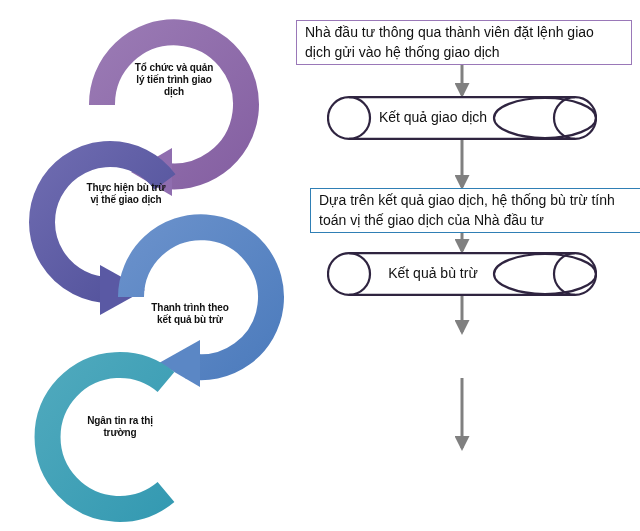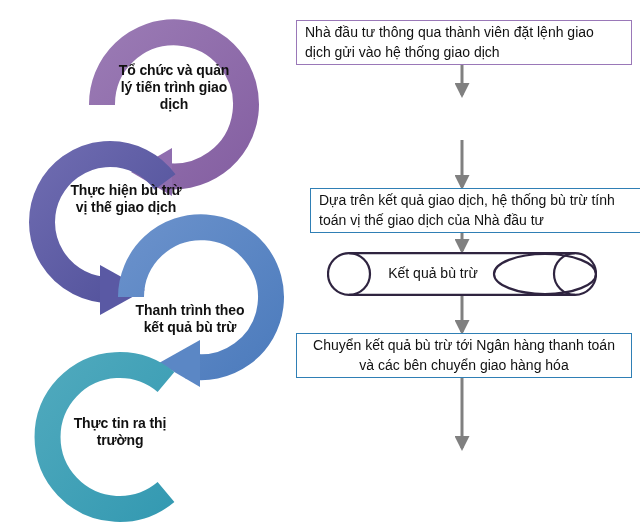--- a/index.html
+++ b/index.html
@@ -34,21 +34,21 @@
     position: absolute;
     left: 0;
     top: 0;
     width: 290px;
     height: 531px;
   }
   .ring-label {
     position: absolute;
     text-align: center;
     font-weight: bold;
-    font-size: 14px;
+    font-size: 10px;
     line-height: 1.22;
     color: #111111;
     letter-spacing: -0.1px;
     white-space: pre-line;
   }
   #ring-label-0 { left: 108px; top: 62px;  width: 132px; }
   #ring-label-1 { left: 58px;  top: 182px; width: 136px; }
   #ring-label-2 { left: 122px; top: 302px; width: 136px; }
   #ring-label-3 { left: 52px;  top: 415px; width: 136px; }
 
@@ -180,21 +180,21 @@
       </g>
     </svg>
 
     <div class="ring-label" id="ring-label-0">Tổ chức và quản
 lý tiến trình giao
 dịch</div>
     <div class="ring-label" id="ring-label-1">Thực hiện bù trừ
 vị thế giao dịch</div>
     <div class="ring-label" id="ring-label-2">Thanh trình theo
 kết quả bù trừ</div>
-    <div class="ring-label" id="ring-label-3">Thực tin ra thị
+    <div class="ring-label" id="ring-label-3">Ngân tin ra thị
 trường</div>
   </div>
 
   <div id="flow-panel">
 
     <svg id="flow-arrows" viewBox="0 0 350 531" aria-hidden="true">
       <defs>
         <marker id="arrowGray" viewBox="0 0 10 10" refX="8" refY="5" markerWidth="5" markerHeight="5" orient="auto-start-reverse">
           <path d="M 0 0 L 10 5 L 0 10 z" fill="#808080"></path>
         </marker>
@@ -205,36 +205,44 @@
         <line x1="172" y1="233" x2="172" y2="251"></line>
         <line x1="172" y1="296" x2="172" y2="332"></line>
         <line x1="172" y1="378" x2="172" y2="448"></line>
       </g>
     </svg>
 
     <div class="node rect-node" id="node-order">
       <span class="node-text">Nhà đầu tư thông qua thành viên đặt lệnh giao dịch gửi vào hệ thống giao dịch</span>
     </div>
 
+    <div class="node store-node" id="node-res1">
+      <svg class="store-svg" viewBox="0 0 270 44" preserveAspectRatio="none" aria-hidden="true">
+        <rect x="22" y="1.2" width="226" height="41.6" fill="#ffffff"></rect>
+        <ellipse cx="22" cy="22" rx="21" ry="20.8" fill="#ffffff" stroke="#2f2440" stroke-width="2.2"></ellipse>
+        <ellipse cx="248" cy="22" rx="21" ry="20.8" fill="#ffffff" stroke="#2f2440" stroke-width="2.2"></ellipse>
+        <line x1="22" y1="1.2" x2="248" y2="1.2" stroke="#2f2440" stroke-width="2.2"></line>
+        <line x1="22" y1="42.8" x2="248" y2="42.8" stroke="#2f2440" stroke-width="2.2"></line>
+        <ellipse cx="218" cy="22" rx="51" ry="20" fill="none" stroke="#2f2440" stroke-width="2.2"></ellipse>
+      </svg>
+      <span class="node-text">Kết quả giao dịch</span>
+    </div>
 
     <div class="node rect-node blue" id="node-clear">
       <span class="node-text">Dựa trên kết quả giao dịch, hệ thống bù trừ tính toán vị thế giao dịch của Nhà đầu tư</span>
     </div>
 
     <div class="node store-node" id="node-res2">
       <svg class="store-svg" viewBox="0 0 270 44" preserveAspectRatio="none" aria-hidden="true">
         <rect x="22" y="1.2" width="226" height="41.6" fill="#ffffff"></rect>
         <ellipse cx="22" cy="22" rx="21" ry="20.8" fill="#ffffff" stroke="#2f2440" stroke-width="2.2"></ellipse>
         <ellipse cx="248" cy="22" rx="21" ry="20.8" fill="#ffffff" stroke="#2f2440" stroke-width="2.2"></ellipse>
         <line x1="22" y1="1.2" x2="248" y2="1.2" stroke="#2f2440" stroke-width="2.2"></line>
         <line x1="22" y1="42.8" x2="248" y2="42.8" stroke="#2f2440" stroke-width="2.2"></line>
         <ellipse cx="218" cy="22" rx="51" ry="20" fill="none" stroke="#2f2440" stroke-width="2.2"></ellipse>
       </svg>
       <span class="node-text">Kết quả bù trừ</span>
     </div>
 
-    <div class="node rect-node blue center" id="node-settle">
-      <span class="node-text">Chuyển kết quả bù trừ tới Ngân hàng thanh toán và các bên chuyển giao hàng hóa</span>
-    </div>
 
 
   </div>
 </div>
 
 </body></html>

